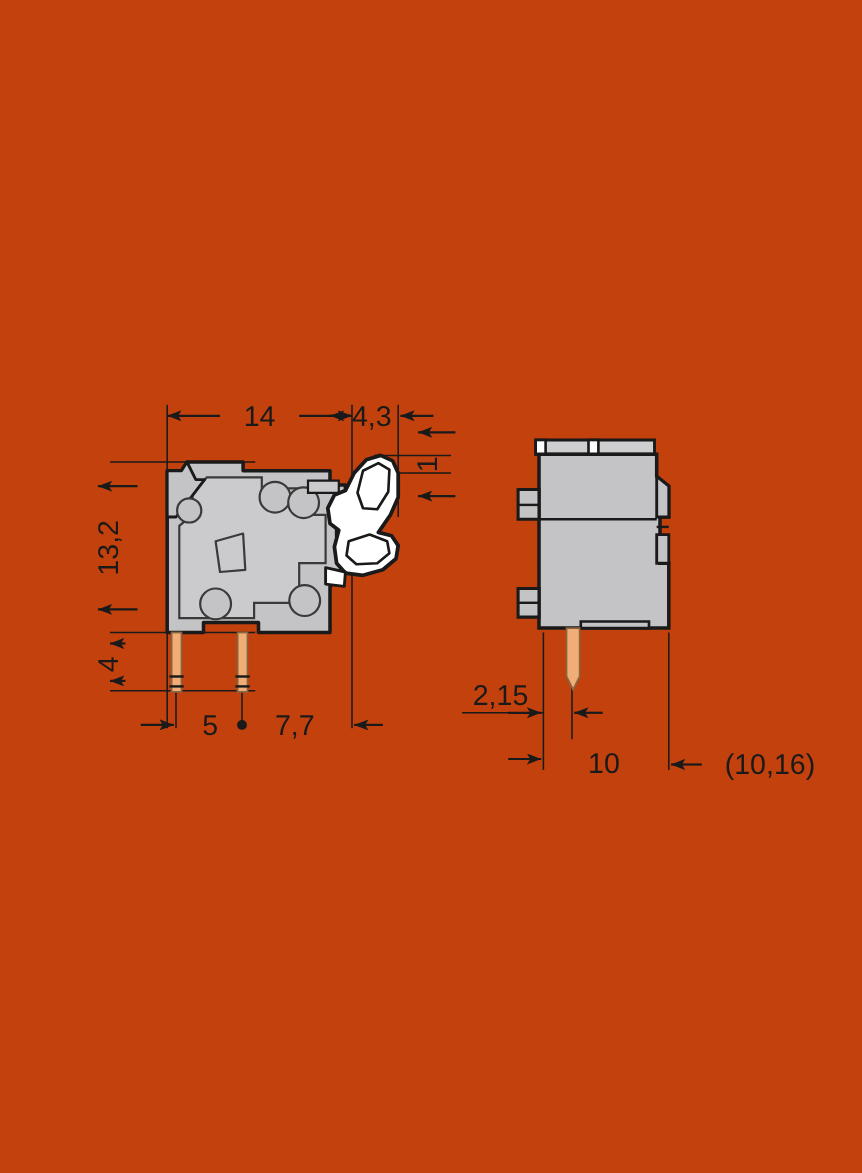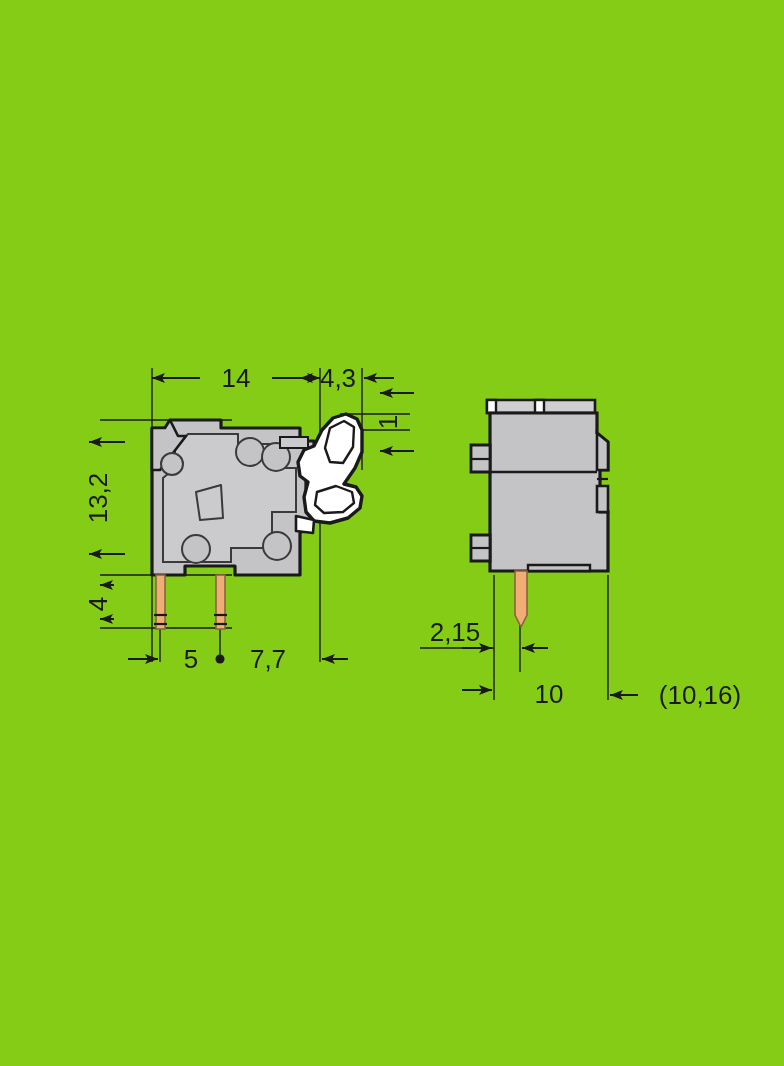--- a/index.html
+++ b/index.html
@@ -1,18 +1,18 @@
 <!DOCTYPE html>
 <html><head>
 <meta charset="utf-8">
 <style>
   html,body{margin:0;padding:0;background:#ffffff;}
   body{width:784px;height:1066px;overflow:hidden;
        font-family:"Liberation Sans","DejaVu Sans",sans-serif;}
-  #stage{position:relative;width:784px;height:1066px;background:#84cc16;}
+  #stage{position:relative;width:784px;height:1066px;background:#c2410c;}
   svg#drawing{position:absolute;left:0;top:0;width:784px;height:1066px;display:block;}
   text{font-family:"Liberation Sans","DejaVu Sans",sans-serif;fill:#1a1a1a;}
   .dimtext{font-size:26px;}
 </style>
 </head>
 <body>
 
 <div id="stage">
 <svg id="drawing" viewBox="0 0 784 1066">
 

